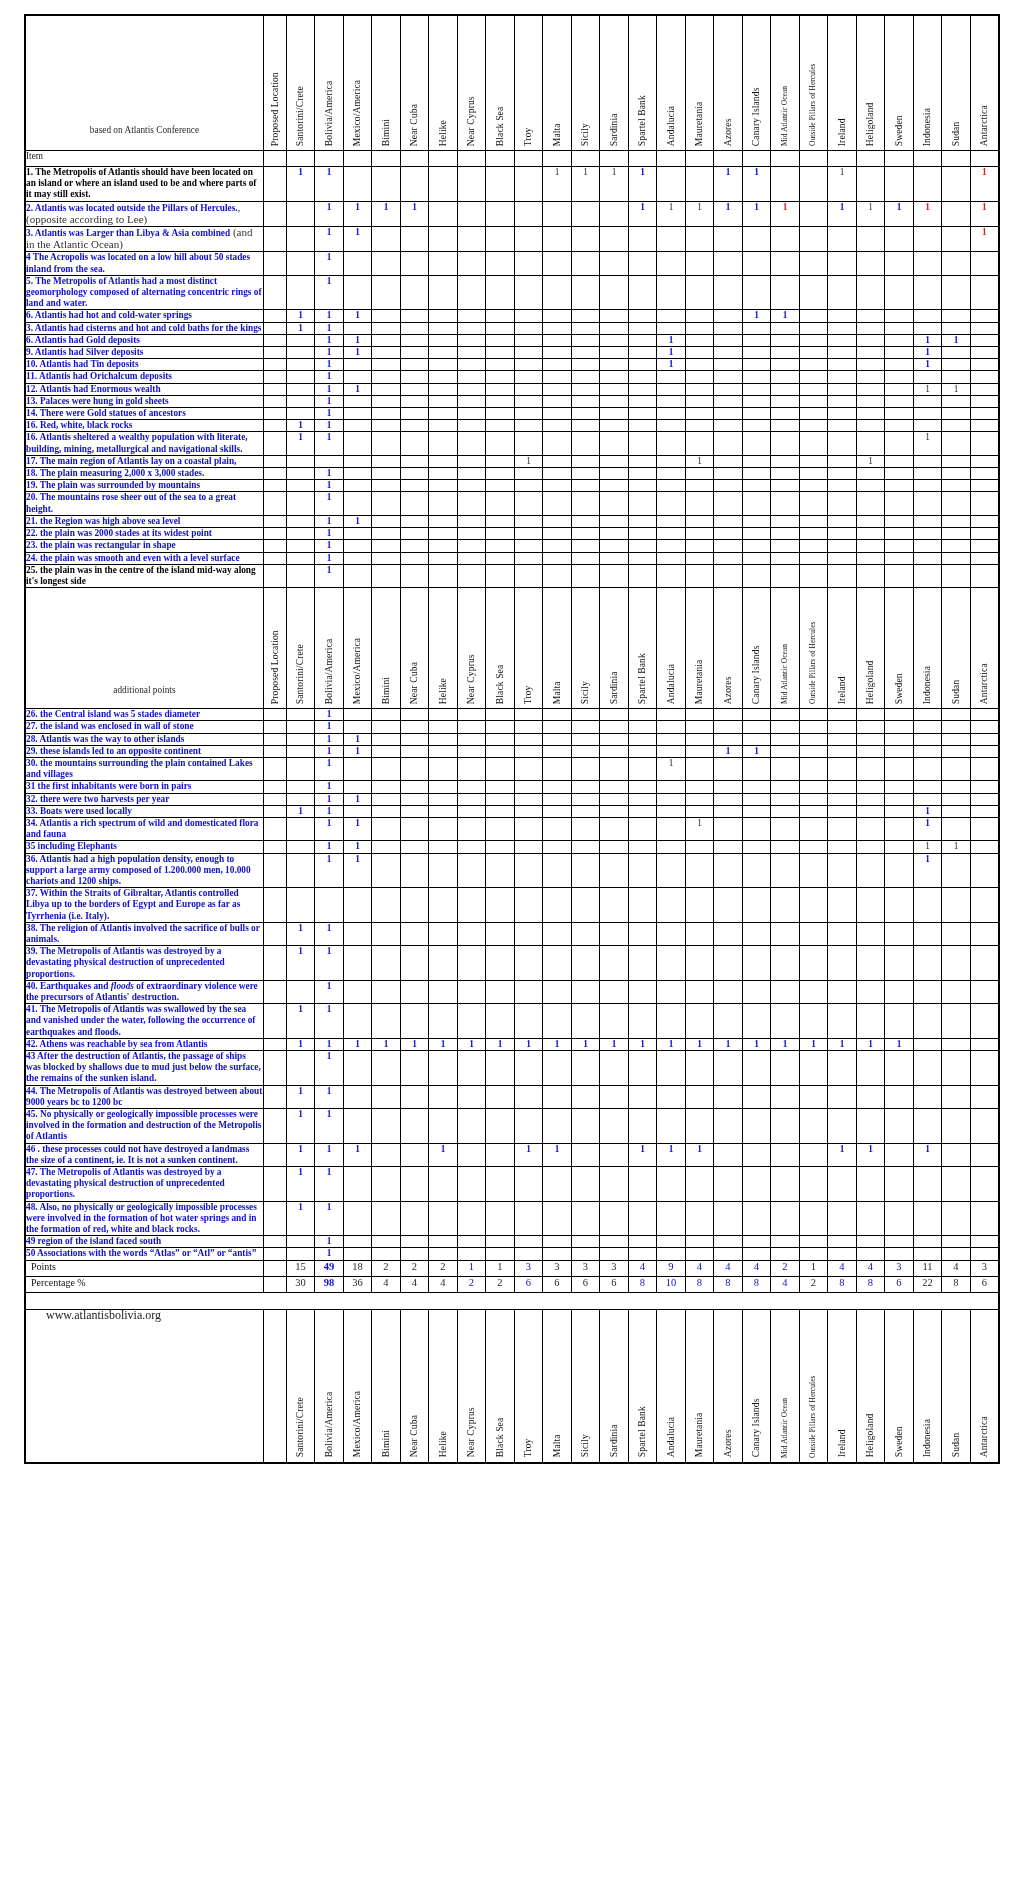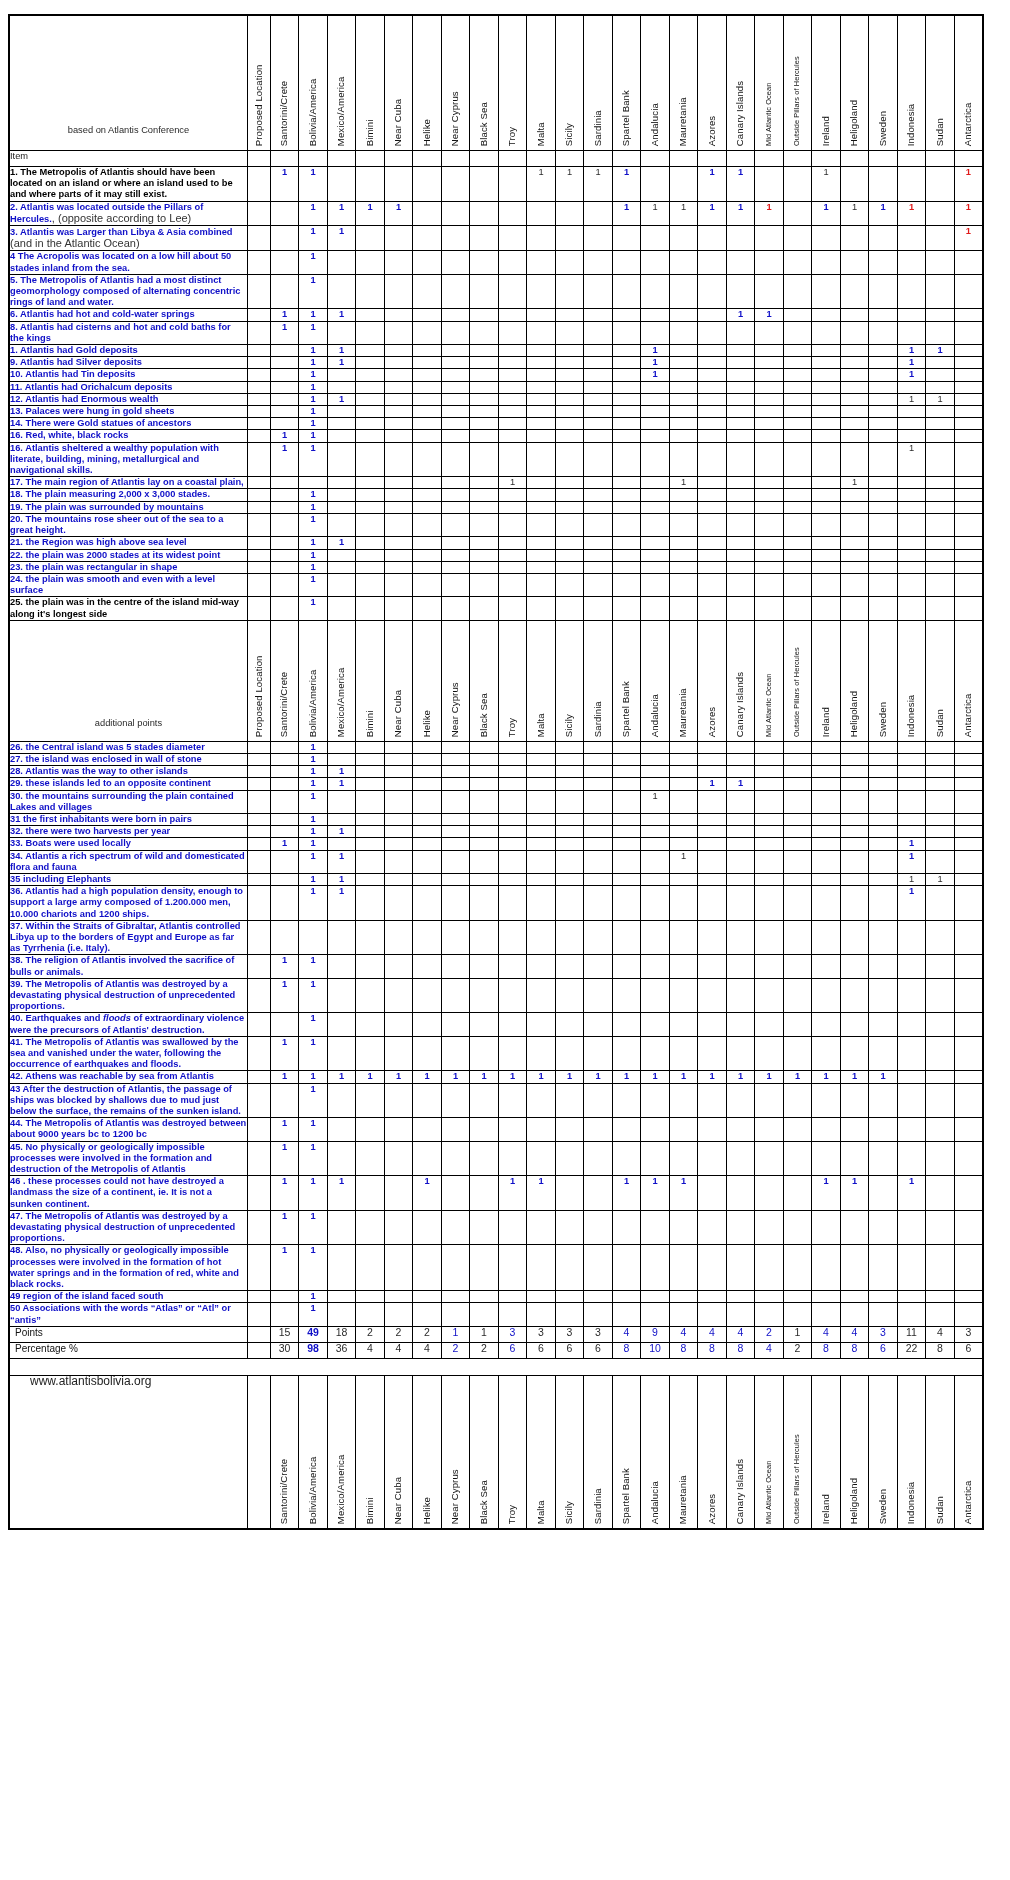--- a/index.html
+++ b/index.html
@@ -12,21 +12,22 @@
     height: 1880px;
     font-family: "Liberation Sans", sans-serif;
     color: #000;
     overflow: hidden;
   }
   #page {
     position: relative;
     width: 842px;
     height: 1880px;
     box-sizing: border-box;
-    padding: 14px 14px 0 8px;
+    padding: 14px 14px 0 24px;
+    font-family: Liberation Serif, serif;
   }
   table.grid {
     border-collapse: collapse;
     table-layout: fixed;
     width: 976px;
     border: 2px solid #000;
   }
   table.grid td, table.grid th {
     border: 1px solid #000;
     padding: 0;
@@ -428,50 +429,50 @@
           <td class="mark ">1</td>
           <td class="mark">&nbsp;</td>
           <td class="mark">&nbsp;</td>
           <td class="mark">&nbsp;</td>
           <td class="mark">&nbsp;</td>
           <td class="mark">&nbsp;</td>
           <td class="mark">&nbsp;</td>
           <td class="mark">&nbsp;</td>
         </tr>
         <tr>
-          <td class="txt ">8. Atlantis had cisterns and hot and cold baths for the kings</td>
-          <td>&nbsp;</td>
-          <td class="mark ">1</td>
-          <td class="mark ">1</td>
-          <td class="mark">&nbsp;</td>
-          <td class="mark">&nbsp;</td>
-          <td class="mark">&nbsp;</td>
-          <td class="mark">&nbsp;</td>
-          <td class="mark">&nbsp;</td>
-          <td class="mark">&nbsp;</td>
-          <td class="mark">&nbsp;</td>
-          <td class="mark">&nbsp;</td>
-          <td class="mark">&nbsp;</td>
-          <td class="mark">&nbsp;</td>
-          <td class="mark">&nbsp;</td>
-          <td class="mark">&nbsp;</td>
-          <td class="mark">&nbsp;</td>
-          <td class="mark">&nbsp;</td>
-          <td class="mark">&nbsp;</td>
-          <td class="mark">&nbsp;</td>
-          <td class="mark">&nbsp;</td>
-          <td class="mark">&nbsp;</td>
-          <td class="mark">&nbsp;</td>
-          <td class="mark">&nbsp;</td>
-          <td class="mark">&nbsp;</td>
-          <td class="mark">&nbsp;</td>
-          <td class="mark">&nbsp;</td>
-        </tr>
-        <tr>
-          <td class="txt ">1. Atlantis had Gold deposits</td>
+          <td class="txt ">3. Atlantis had cisterns and hot and cold baths for the kings</td>
+          <td>&nbsp;</td>
+          <td class="mark ">1</td>
+          <td class="mark ">1</td>
+          <td class="mark">&nbsp;</td>
+          <td class="mark">&nbsp;</td>
+          <td class="mark">&nbsp;</td>
+          <td class="mark">&nbsp;</td>
+          <td class="mark">&nbsp;</td>
+          <td class="mark">&nbsp;</td>
+          <td class="mark">&nbsp;</td>
+          <td class="mark">&nbsp;</td>
+          <td class="mark">&nbsp;</td>
+          <td class="mark">&nbsp;</td>
+          <td class="mark">&nbsp;</td>
+          <td class="mark">&nbsp;</td>
+          <td class="mark">&nbsp;</td>
+          <td class="mark">&nbsp;</td>
+          <td class="mark">&nbsp;</td>
+          <td class="mark">&nbsp;</td>
+          <td class="mark">&nbsp;</td>
+          <td class="mark">&nbsp;</td>
+          <td class="mark">&nbsp;</td>
+          <td class="mark">&nbsp;</td>
+          <td class="mark">&nbsp;</td>
+          <td class="mark">&nbsp;</td>
+          <td class="mark">&nbsp;</td>
+        </tr>
+        <tr>
+          <td class="txt ">6. Atlantis had Gold deposits</td>
           <td>&nbsp;</td>
           <td class="mark">&nbsp;</td>
           <td class="mark ">1</td>
           <td class="mark ">1</td>
           <td class="mark">&nbsp;</td>
           <td class="mark">&nbsp;</td>
           <td class="mark">&nbsp;</td>
           <td class="mark">&nbsp;</td>
           <td class="mark">&nbsp;</td>
           <td class="mark">&nbsp;</td>

